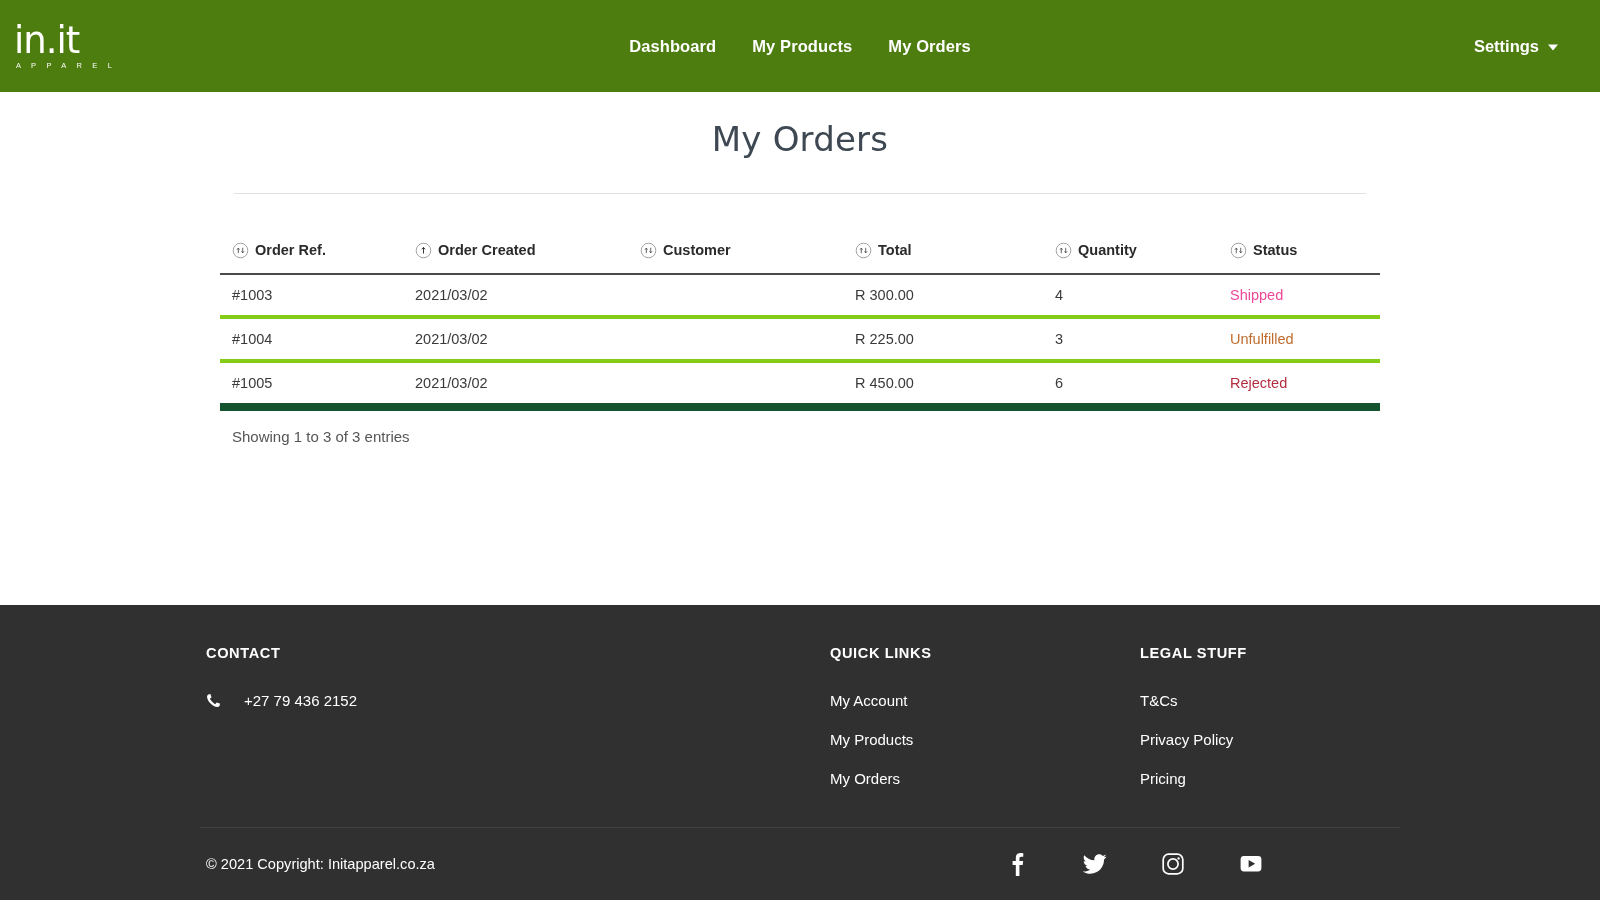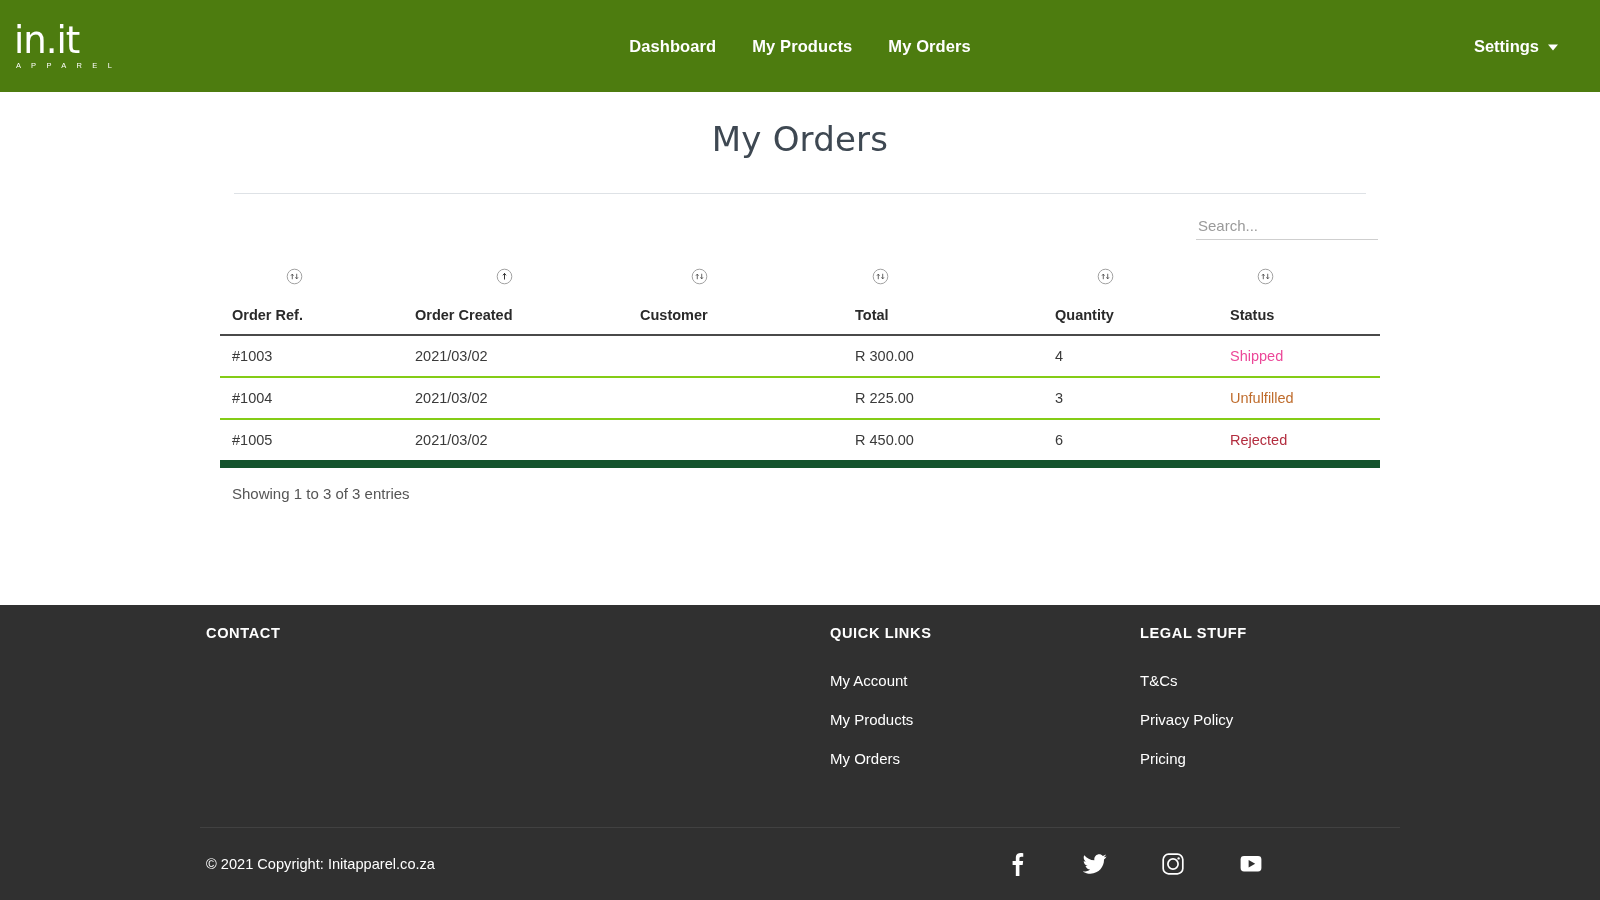--- a/index.html
+++ b/index.html
@@ -165,32 +165,31 @@
     font-size: 14.5px;
     font-weight: bold;
     color: #2a2a2a;
     padding: 0 0 11px 0;
     border-bottom: 2px solid #4a4a4a;
     vertical-align: bottom;
     white-space: nowrap;
   }
   .th-inner {
     display: inline-flex;
-    align-items: flex-end;
-    gap: 19px;
+    align-items: flex-start;
+    gap: 6px;
     cursor: pointer;
-    flex-direction: column;
   }
   .sort-icon { flex: 0 0 auto; display: block; }
 
   table.orders tbody td {
     font-size: 14.5px;
     color: #3a3a3a;
     padding: 12px 0 12px 0;
-    border-bottom: 2px solid #84cc16;
+    border-bottom: 4px solid #84cc16;
     height: 38px;
     vertical-align: middle;
     white-space: nowrap;
   }
   table.orders tbody tr:last-child td {
     border-bottom: 8px solid #14532d;
   }
 
   
   .col-ref    { width: 195px; padding-left: 12px !important; }
@@ -220,21 +219,21 @@
   
   .footer {
     background: #303030;
     height: 295px;
     color: #ffffff;
     position: relative;
   }
   .footer-inner {
     width: 1200px;
     margin: 0 auto;
-    padding-top: 20px;
+    padding-top: 40px;
     display: flex;
   }
   .fcol-contact { width: 630px; padding-left: 6px; }
   .fcol-quick   { width: 310px; }
   .fcol-legal   { width: 260px; }
 
   .footer h6 {
     font-size: 14.6px;
     font-weight: bold;
     letter-spacing: 0.6px;
@@ -321,25 +320,20 @@
 </div>
 
 <div class="main">
 
   <div class="page-title">My Orders</div>
 
   <hr class="divider">
 
   <div class="table-wrap">
 
-    <div class="search-row">
-      <div class="search-box">
-        <input class="search-input" type="text" placeholder="Search..." style="">
-      </div>
-    </div>
 
     <table class="orders">
       <thead>
         <tr>
           <th class="col-ref">
             <span class="th-inner">
               <span class="sort-icon">
                 <svg width="17" height="17" viewBox="0 0 20 20">
                   <circle cx="10" cy="10" r="8.6" fill="none" stroke="#9a9a9a" stroke-width="1.1"></circle>
                   <path d="M7.4 7.2 L7.4 13.2 M7.4 7.2 L5.9 9.0 M7.4 7.2 L8.9 9.0" fill="none" stroke="#4a4a4a" stroke-width="1"></path>
@@ -450,20 +444,28 @@
 </div>
 
 <div class="footer">
 
   <div class="footer-inner">
 
     <div class="fcol-contact">
       <h6>CONTACT</h6>
 
 
+      <div class="contact-line">
+        <span class="ic">
+          <svg width="15" height="15" viewBox="0 0 16 16">
+            <path d="M3.3 1.2 C2.2 1.4 1.2 2.4 1.1 3.5 C0.9 8.6 7.2 15 12.4 14.9 C13.5 14.8 14.5 13.8 14.7 12.7 L14.9 11.3 L11.2 10.1 L9.9 11.9 C8.0 11.0 5.0 8.0 4.1 6.1 L5.9 4.8 L4.7 1.1 Z" fill="#ffffff"></path>
+          </svg>
+        </span>
+        <span class="txt">+27 79 436 2152</span>
+      </div>
     </div>
 
     <div class="fcol-quick">
       <h6>QUICK LINKS</h6>
       <a class="footer-link" href="#">My Account</a>
       <a class="footer-link" href="#">My Products</a>
       <a class="footer-link" href="#">My Orders</a>
     </div>
 
     <div class="fcol-legal">

